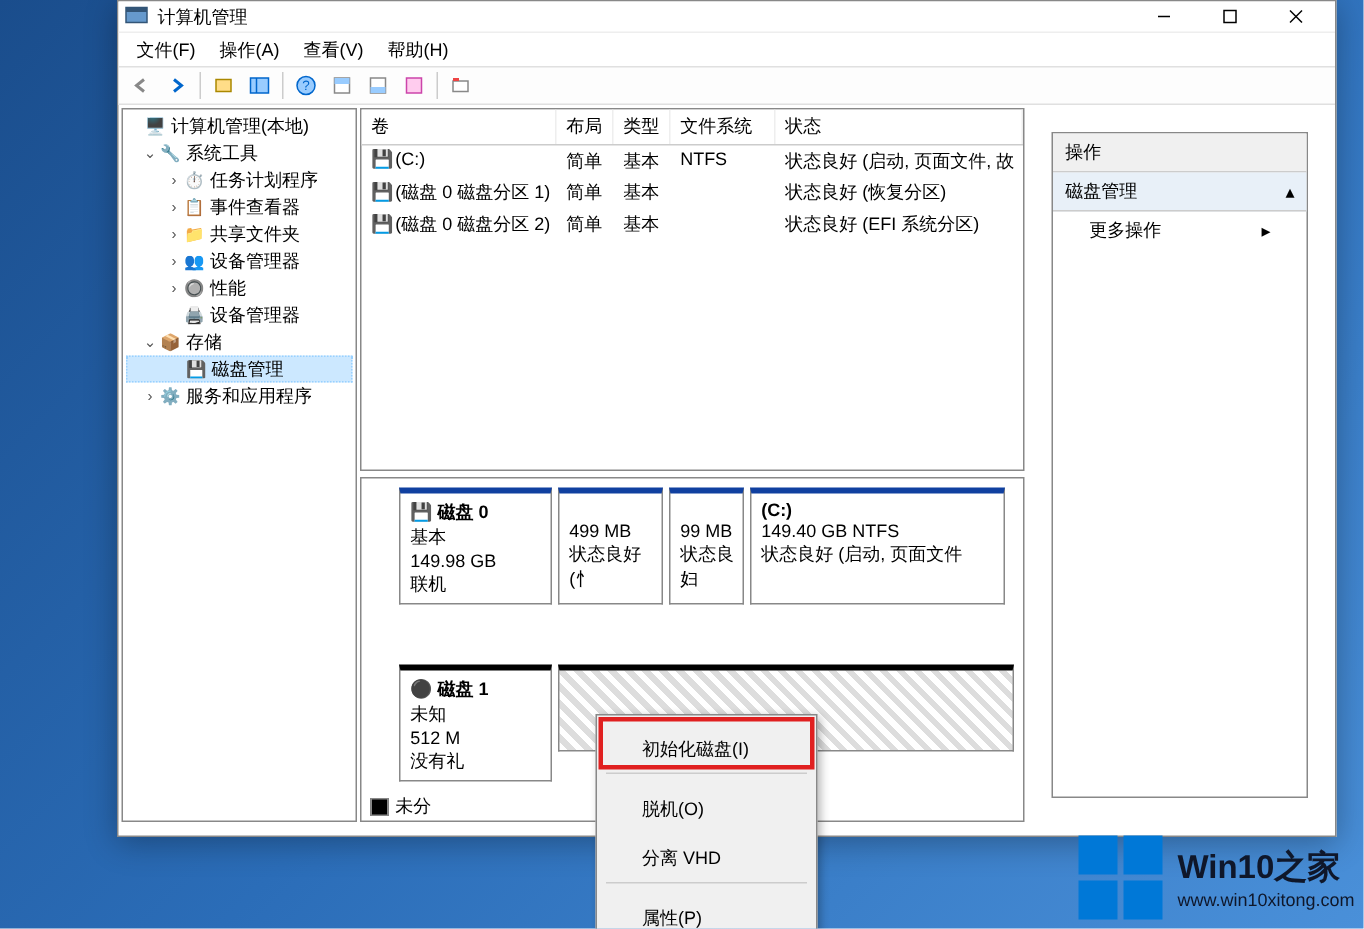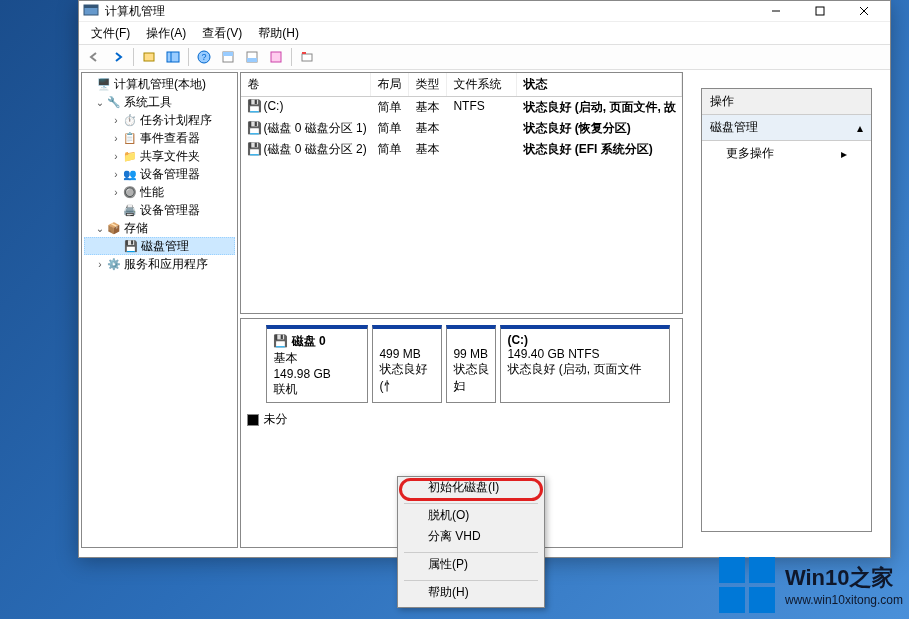--- a/index.html
+++ b/index.html
@@ -36,30 +36,30 @@
 .part-box { border: 1px solid #888; border-top: 4px solid #1040a0; padding: 4px 6px; font-size: 12px; overflow: hidden; }
 .part-box.unalloc { border-top-color: #000; background: repeating-linear-gradient(45deg, #fff, #fff 4px, #ddd 4px, #ddd 8px); color: #000; }
 .legend { margin-top: 8px; display: flex; gap: 12px; font-size: 12px; }
 .legend-item { display: flex; align-items: center; gap: 4px; }
 .legend-sq { width: 12px; height: 12px; border: 1px solid #888; }
 .actions-pane { width: 176px; border: 1px solid #888; margin: 18px; }
 .actions-header { background: #f0f0f0; padding: 4px 8px; font-weight: normal; border-bottom: 1px solid #ccc; }
 .actions-section { padding: 4px 8px; background: #e8f0f8; border-bottom: 1px solid #ccc; display: flex; justify-content: space-between; align-items: center; cursor: pointer; }
 .actions-item { padding: 4px 24px; cursor: pointer; display: flex; justify-content: space-between; align-items: center; }
 .context-menu { position: absolute; background: #f0f0f0; border: 1px solid #888; box-shadow: 2px 2px 6px rgba(0,0,0,0.3); padding: 2px; z-index: 100; min-width: 148px; }
-.context-menu .cm-item { padding: 0 20px 4px 28px; cursor: pointer; border-radius: 12px; }
+.context-menu .cm-item { padding: 12px 20px 4px 28px; cursor: pointer; }
 .context-menu .cm-item.highlighted { outline: 3px solid #e02020; outline-offset: -2px; }
 .context-menu .cm-sep { height: 1px; background: #ccc; margin: 3px 4px; }
 .watermark { position: absolute; right: 6px; bottom: 6px; display: flex; align-items: center; gap: 10px; color: #0f172a; }
 .watermark .winlogo { width: 56px; height: 56px; display: flex; flex-wrap: wrap; gap: 4px; }
 .watermark .winlogo div { background: #0078d7; flex: 0 0 calc(50% - 2px); }
 .watermark .wm-text { text-align: left; }
 .watermark .wm-big { font-size: 22px; font-weight: bold; }
 .watermark .wm-small { font-size: 12px; }
-.c0 { width: 130px; } .c1 { width: 38px; } .c2 { width: 38px; } .c3 { width: 70px; } .c4 { flex: 1; font-weight: bold; }
+.c0 { width: 130px; } .c1 { width: 38px; } .c2 { width: 38px; } .c3 { width: 70px; } .c4 { flex: 1; }
 </style>
 </head>
 <body>
 
 <div class="window">
   <div class="titlebar">
     <span class="app-icon">
       <svg viewBox="0 0 16 16" width="16" height="16">
           <rect x="1" y="2" width="14" height="10" fill="#69c" stroke="#357"></rect>
           <rect x="1" y="2" width="14" height="3" fill="#357"></rect>
@@ -254,20 +254,31 @@
             <div>149.98 GB</div>
             <div>联机</div>
           </div>
           <div class="disk-parts" id="disk0-parts">
               <div class="part-box" style="width: 70px;"><br>499 MB<br>状态良好 (忄</div>
               <div class="part-box" style="width: 50px;"><br>99 MB<br>状态良妇</div>
               <div class="part-box" style="width: 170px;"><b>(C:)</b><br>149.40 GB NTFS<br>状态良好 (启动, 页面文件</div>
             </div>
         </div>
 
+        <div class="disk-row" style="margin-top:40px">
+          <div class="disk-info unknown">
+            <div><b>⚫ <span>磁盘 1</span></b></div>
+            <div>未知</div>
+            <div>512 M</div>
+            <div>没有礼</div>
+          </div>
+          <div class="disk-parts">
+            <div class="part-box unalloc" style="flex:1;height:58px"></div>
+          </div>
+        </div>
         <div class="legend">
           <div class="legend-item">
               <div class="legend-sq" style="background:#000"></div>
               <span>未分</span>
             </div>
         </div>
       </div>
     </div>
 
     <div class="actions-pane">

